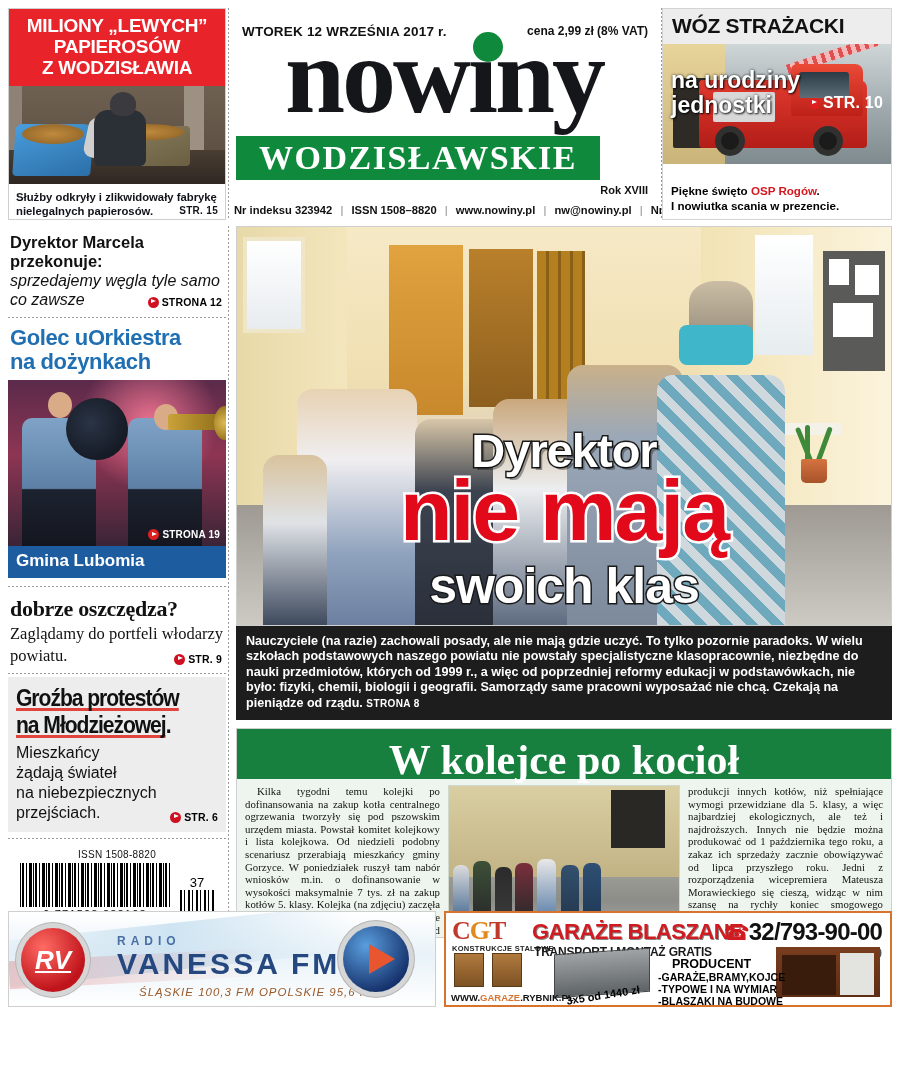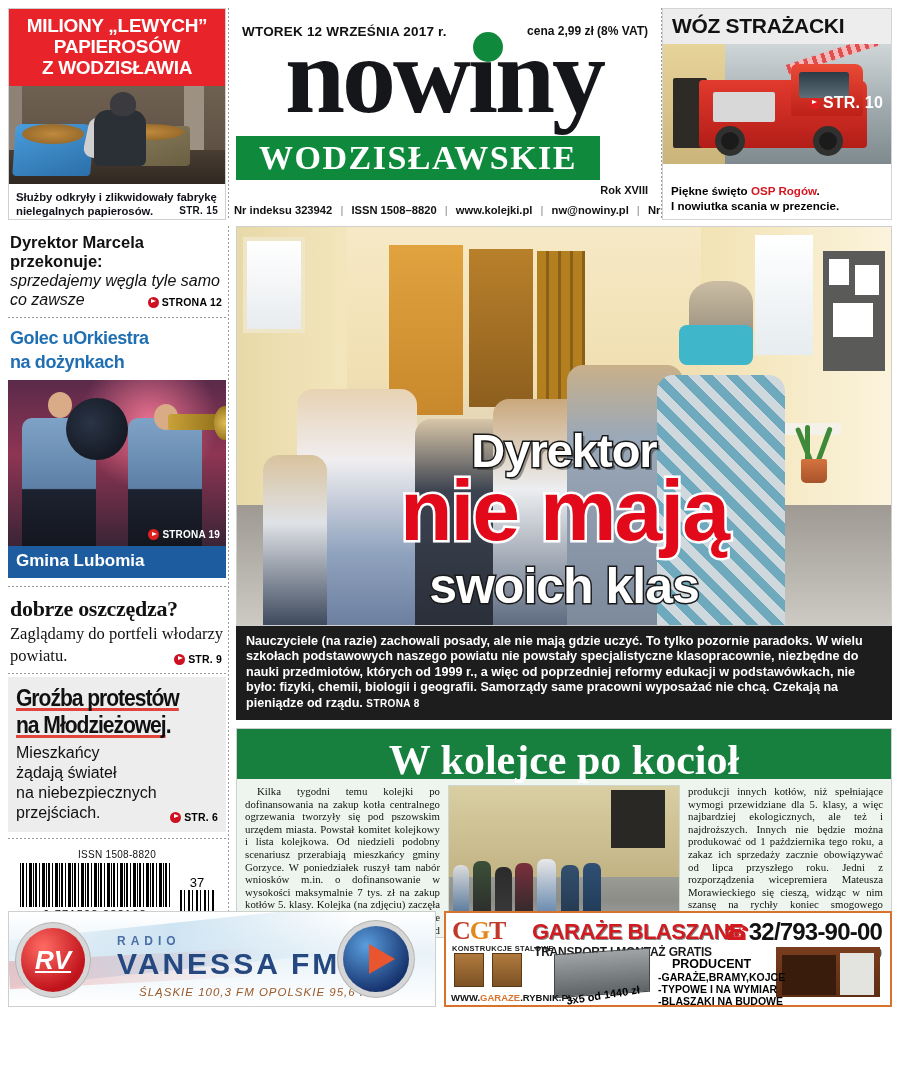--- a/index.html
+++ b/index.html
@@ -131,21 +131,21 @@
   .colL { width:218px; flex:none; position:relative; }
   .colR { flex:1; position:relative; padding-left:10px; }
 
   .teaser { padding:7px 2px 8px; position:relative; }
   .t1-hd { font-size:16.5px; font-weight:700; line-height:19px; color:#111;
     font-family:"Liberation Sans", sans-serif; }
   .t1-sub { font-size:16px; font-style:italic; line-height:19px; color:#111;
     font-family:"Liberation Sans", sans-serif; }
   .t1-badge { position:absolute; right:4px; bottom:9px; font-size:10.5px; }
 
-  .t2-hd { color:#1f6fb2; font-weight:800; font-size:18px; line-height:24px;
+  .t2-hd { color:#1f6fb2; font-weight:800; font-size:22px; line-height:24px;
     letter-spacing:-.4px; padding:8px 2px 6px; }
   .golec-pic { position:relative; height:166px; overflow:hidden;
     background:linear-gradient(180deg,#5b2a4a 0%,#8e3553 45%,#3a2436 100%); }
   .golec-pic .glow { position:absolute; left:30%; top:-20%; width:70%; height:90%;
     background:radial-gradient(circle,#e8718f 0%, rgba(200,60,90,0) 65%); }
   .golec-pic .m1, .golec-pic .m2 { position:absolute; bottom:0; width:74px; height:128px;
     background:linear-gradient(180deg,#7fa3c6 0%,#5d7fa6 55%,#1d2230 56%,#14161f 100%);
     border-radius:10px 10px 0 0; }
   .golec-pic .m1 { left:14px; } .golec-pic .m2 { left:120px; }
   .golec-pic .h1, .golec-pic .h2 { position:absolute; width:24px; height:26px;
@@ -370,21 +370,21 @@
       <div class="mh-dot"></div>
       <div class="mh-green">
         <span>WODZISŁAWSKIE</span>
       </div>
       <div class="mh-rok">Rok XVIII</div>
       <div class="mh-foot">
         <span>Nr indeksu 323942</span>
         <span class="sep">|</span>
         <span>ISSN 1508–8820</span>
         <span class="sep">|</span>
-        <span>www.kolejki.pl</span>
+        <span>www.nowiny.pl</span>
         <span class="sep">|</span>
         <span>nw@nowiny.pl</span>
         <span class="sep">|</span>
         <span>Nr 37 (878)</span>
       </div>
     </div>
 
     <div class="dotted-v" style="right:238px; top:8px; height:212px;"></div>
 
     <div class="promo-right">
@@ -392,20 +392,24 @@
       <div class="pr-pic">
         <div class="bldg"></div>
         <div class="door"></div>
         <div class="ladder"></div>
         <div class="truck"></div>
         <div class="w1"></div>
         <div class="cab"></div>
         <div class="win"></div>
         <div class="wheel a"></div>
         <div class="wheel b"></div>
+        <div class="pr-kick">
+          <div>na urodziny</div>
+          <div>jednostki</div>
+        </div>
         <div class="pr-str pagebadge white">
           <span class="dot"></span>
           <span>STR. 10</span>
         </div>
       </div>
       <div class="pr-cap">
         <div><span>Piękne święto </span><span class="red">OSP Rogów</span><span>.</span></div>
         <div>I nowiutka scania w prezencie.</div>
       </div>
     </div>

